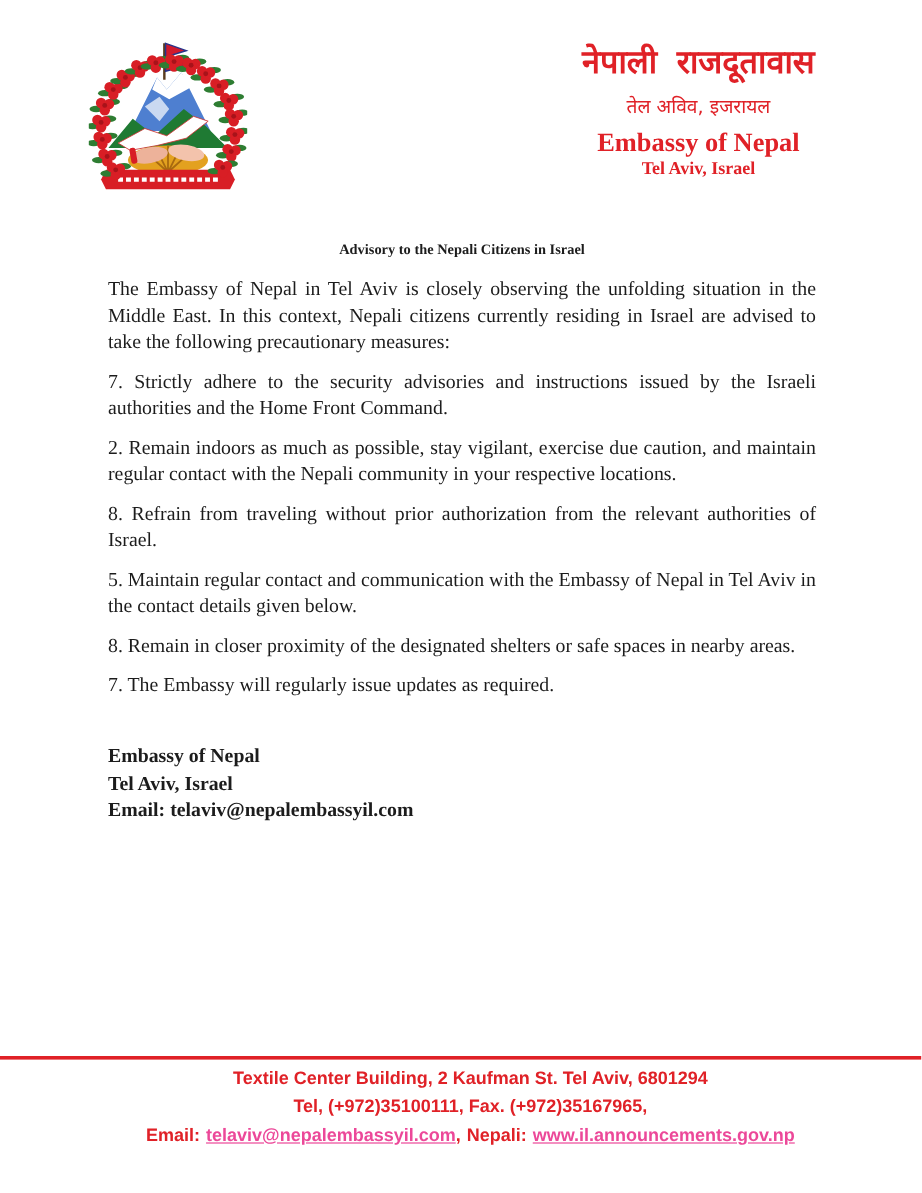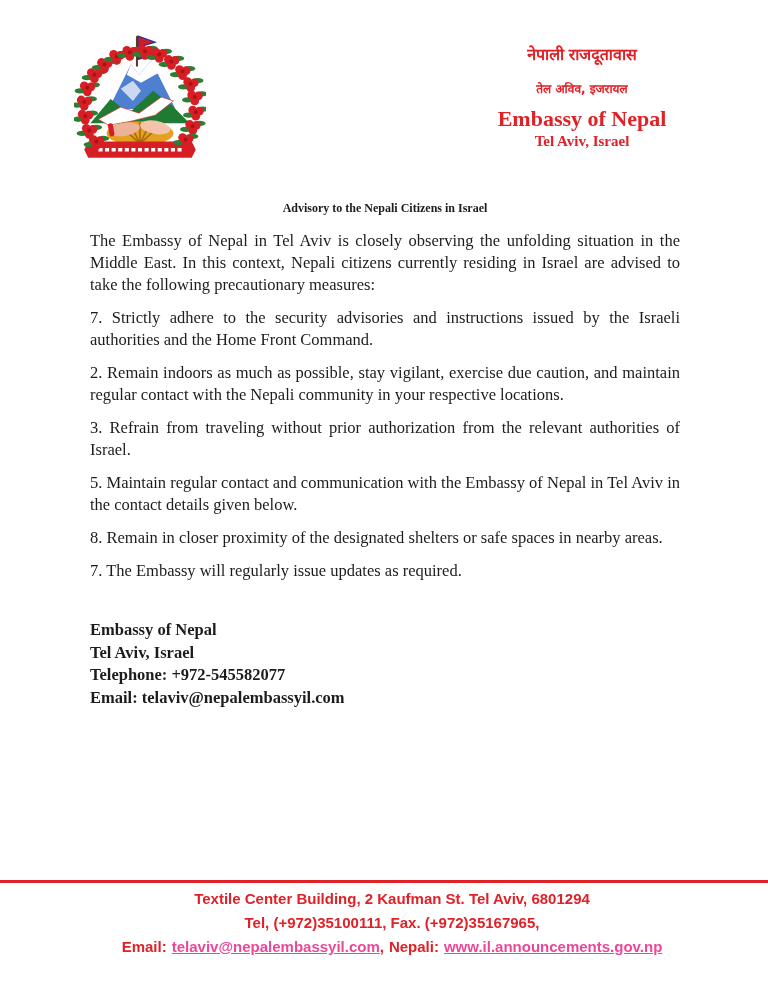--- a/index.html
+++ b/index.html
@@ -25,31 +25,31 @@
   }
   .header-right {
     position: absolute;
     top: 40px;
     right: 66px;
     width: 240px;
     text-align: center;
     color: #e02127;
   }
   .np-title {
-    font-family: Liberation Sans, sans-serif;
-    font-size: 16px;
+    font-family: Liberation Mono, monospace;
+    font-size: 27px;
     line-height: 30px;
     font-weight: bold;
   }
   .np-sub {
     font-family: "DejaVu Sans", sans-serif;
-    font-size: 12px;
+    font-size: 16px;
     line-height: 20px;
     margin-top: 9px;
-    font-weight: bold;
+    font-weight: normal;
   }
   .en-title {
     font-size: 22px;
     line-height: 25px;
     margin-top: 7px;
     font-weight: bold;
   }
   .en-sub {
     font-size: 15px;
     line-height: 18px;
@@ -185,29 +185,28 @@
     <div class="en-title">Embassy of Nepal</div>
     <div class="en-sub">Tel Aviv, Israel</div>
   </div>
 
   <div class="content">
     <div class="doc-title">Advisory to the Nepali Citizens in Israel</div>
 
     <p class="para">The Embassy of Nepal in Tel Aviv is closely observing the unfolding situation in the Middle East. In this context, Nepali citizens currently residing in Israel are advised to take the following precautionary measures:</p>
     <p class="para">7. Strictly adhere to the security advisories and instructions issued by the Israeli authorities and the Home Front Command.</p>
     <p class="para">2. Remain indoors as much as possible, stay vigilant, exercise due caution, and maintain regular contact with the Nepali community in your respective locations.</p>
-    <p class="para">3. Refrain from traveling without prior authorization from the relevant authorities of Israel.</p>
+    <p class="para">8. Refrain from traveling without prior authorization from the relevant authorities of Israel.</p>
     <p class="para">5. Maintain regular contact and communication with the Embassy of Nepal in Tel Aviv in the contact details given below.</p>
     <p class="para">8. Remain in closer proximity of the designated shelters or safe spaces in nearby areas.</p>
     <p class="para">7. The Embassy will regularly issue updates as required.</p>
 
     <div class="contact">
       <div>Embassy of Nepal</div>
       <div>Tel Aviv, Israel</div>
-      <div>Telephone: +972-545582077</div>
       <div>Email: telaviv@nepalembassyil.com</div>
     </div>
   </div>
 
   <div class="footer">
     <div class="f-line">Textile Center Building, 2 Kaufman St. Tel Aviv, 6801294</div>
     <div class="f-line">Tel, (+972)35100111, Fax. (+972)35167965,</div>
     <div class="f-line">
       <span class="f-label">Email:</span><a class="f-link">telaviv@nepalembassyil.com</a><span class="f-sep">,</span><span class="f-label">Nepali:</span><a class="f-link">www.il.announcements.gov.np</a>
     </div>

